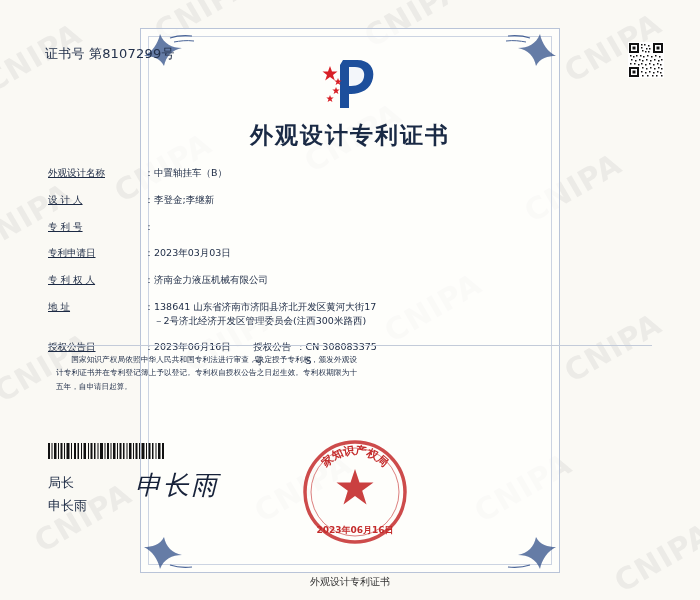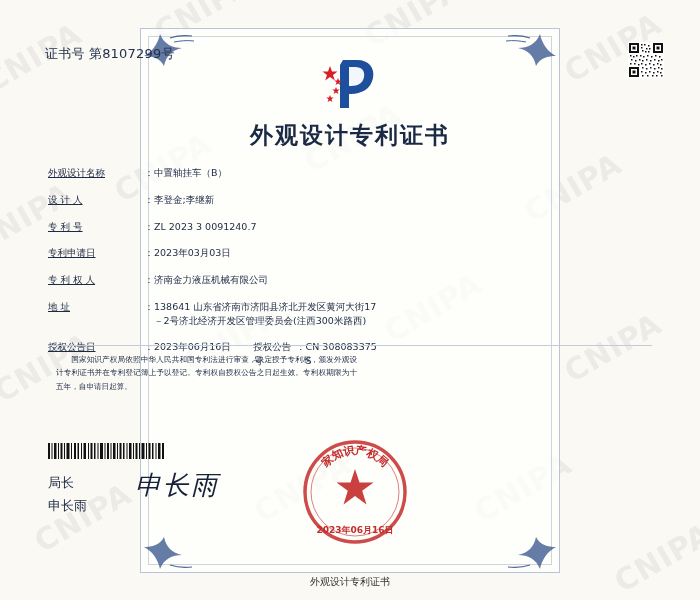--- a/index.html
+++ b/index.html
@@ -368,21 +368,20 @@
       <div class="val">中置轴挂车（B）</div>
     </div>
     <div class="row">
       <div class="lbl spread">设 计 人</div>
       <div class="colon">：</div>
       <div class="val">李登金;李继新</div>
     </div>
     <div class="row">
       <div class="lbl spread">专 利 号</div>
       <div class="colon">：</div>
-      <div class="val">ZL 2023 3 0091240.7</div>
     </div>
     <div class="row">
       <div class="lbl">专利申请日</div>
       <div class="colon">：</div>
       <div class="val">2023年03月03日</div>
     </div>
     <div class="row">
       <div class="lbl spread">专 利 权 人</div>
       <div class="colon">：</div>
       <div class="val">济南金力液压机械有限公司</div>

